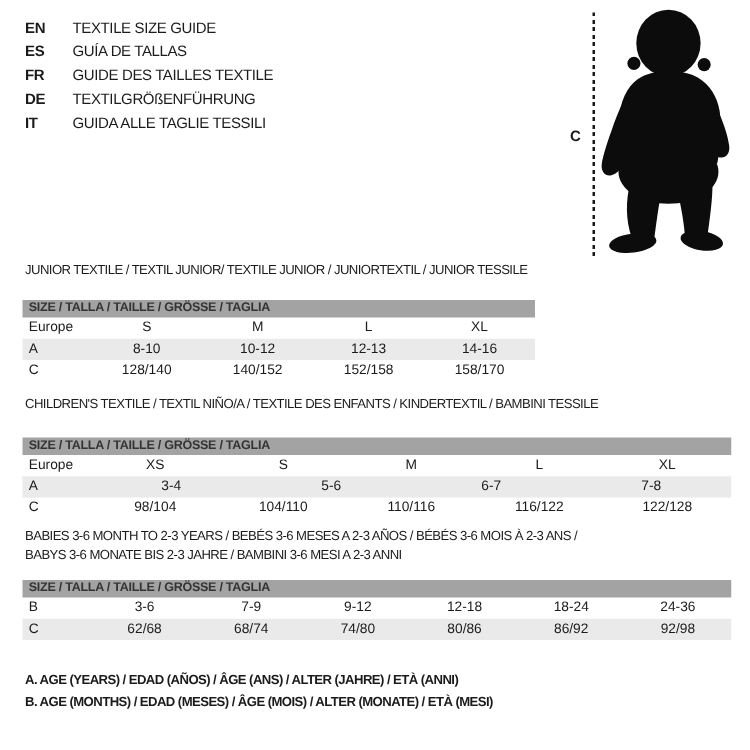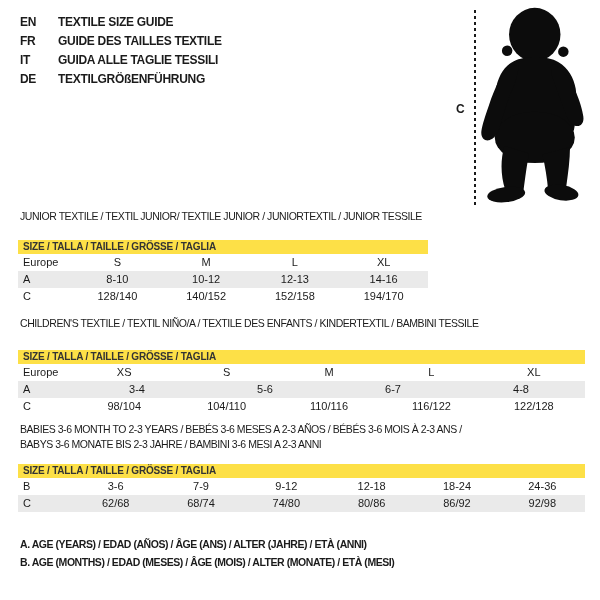--- a/index.html
+++ b/index.html
@@ -7,42 +7,42 @@
     width:600px;height:600px;overflow:hidden;background:#ffffff;
     font-family:"Liberation Sans","DejaVu Sans",sans-serif;
     color:#1b1b1b;position:relative;
   }
   .page{position:absolute;inset:0;width:600px;height:600px;background:#fff;}
 
   
   .lang-list{position:absolute;left:20px;top:13px;}
   .lang-row{display:flex;height:19px;line-height:19px;}
   .lang-code{width:38px;font-weight:bold;font-size:12px;letter-spacing:-0.3px;}
-  .lang-title{font-weight:bold;font-size:12px;letter-spacing:-0.3px;}
+  .lang-title{font-weight:normal;font-size:12px;letter-spacing:-0.3px;}
 
   
   .figure{position:absolute;left:448px;top:0;width:152px;height:212px;}
   .measure-label{position:absolute;left:8px;top:102px;font-weight:bold;font-size:12px;}
   .measure-line{
     position:absolute;left:26px;top:10px;width:2px;height:196px;
     background:repeating-linear-gradient(to bottom,#1a1a1a 0 3px,transparent 3px 6px);
   }
   .baby-svg{position:absolute;left:20px;top:5px;}
 
   
   .section{position:absolute;left:18px;}
   .sec-0{top:209px;width:410px;}
   .sec-1{top:316px;width:567px;}
   .sec-2{top:422px;width:567px;}
   .sec-titles{margin:0 0 0 2px;}
   .sec-0 .sec-titles{margin-bottom:16px;}
   .sec-1 .sec-titles{margin-bottom:19px;}
   .sec-2 .sec-titles{margin-bottom:12px;}
   .sec-title{font-weight:normal;font-size:10.5px;letter-spacing:-0.45px;line-height:15px;white-space:nowrap;}
-  .size-bar{height:14px;line-height:14px;background:#fde047;padding-left:5px;
+  .size-bar{height:14px;line-height:14px;background:#a3a3a3;padding-left:5px;
             font-weight:bold;font-size:10px;color:#333333;letter-spacing:-0.2px;}
   .trow{display:flex;height:17px;line-height:17px;font-size:11px;}
   .trow.shaded{background:#eaeaea;}
   .tlabel{width:50px;padding-left:5px;}
   .tcell{flex:1;text-align:center;}
 
   
   .footnotes{position:absolute;left:20px;top:536px;}
   .footnote{font-weight:bold;font-size:10.5px;letter-spacing:-0.45px;line-height:17.5px;white-space:nowrap;}
 </style>
@@ -50,30 +50,34 @@
 <body>
 
 <div class="page">
 
   <div class="lang-list">
       <div class="lang-row">
         <span class="lang-code">EN</span>
         <span class="lang-title">TEXTILE SIZE GUIDE</span>
       </div>
       <div class="lang-row">
+        <span class="lang-code">ES</span>
+        <span class="lang-title">GUÍA DE TALLAS</span>
+      </div>
+      <div class="lang-row">
         <span class="lang-code">FR</span>
         <span class="lang-title">GUIDE DES TAILLES TEXTILE</span>
       </div>
       <div class="lang-row">
+        <span class="lang-code">DE</span>
+        <span class="lang-title">TEXTILGRÖßENFÜHRUNG</span>
+      </div>
+      <div class="lang-row">
         <span class="lang-code">IT</span>
         <span class="lang-title">GUIDA ALLE TAGLIE TESSILI</span>
-      </div>
-      <div class="lang-row">
-        <span class="lang-code">DE</span>
-        <span class="lang-title">TEXTILGRÖßENFÜHRUNG</span>
       </div>
     </div>
 
   <div class="figure">
     <span class="measure-label">C</span>
     <div class="measure-line"></div>
     <svg class="baby-svg" width="124" height="200" viewBox="0 0 130 210" fill="#0c0c0c" xmlns="http://www.w3.org/2000/svg">
       <ellipse cx="70" cy="31" rx="27" ry="28"></ellipse>
       <circle cx="41" cy="48" r="5.5"></circle>
       <circle cx="100" cy="49" r="5.5"></circle>
@@ -106,42 +110,42 @@
           <span class="tcell">8-10</span>
           <span class="tcell">10-12</span>
           <span class="tcell">12-13</span>
           <span class="tcell">14-16</span>
         </div>
         <div class="trow">
           <span class="tlabel">C</span>
           <span class="tcell">128/140</span>
           <span class="tcell">140/152</span>
           <span class="tcell">152/158</span>
-          <span class="tcell">194/170</span>
+          <span class="tcell">158/170</span>
         </div>
       </div>
       <div class="section sec-1">
         <div class="sec-titles">
           <div class="sec-title">CHILDREN'S TEXTILE / TEXTIL NIÑO/A / TEXTILE DES ENFANTS / KINDERTEXTIL / BAMBINI TESSILE</div>
         </div>
         <div class="size-bar">SIZE / TALLA / TAILLE / GRÖSSE / TAGLIA</div>
         <div class="trow">
           <span class="tlabel">Europe</span>
           <span class="tcell">XS</span>
           <span class="tcell">S</span>
           <span class="tcell">M</span>
           <span class="tcell">L</span>
           <span class="tcell">XL</span>
         </div>
         <div class="trow shaded">
           <span class="tlabel">A</span>
           <span class="tcell">3-4</span>
           <span class="tcell">5-6</span>
           <span class="tcell">6-7</span>
-          <span class="tcell">4-8</span>
+          <span class="tcell">7-8</span>
         </div>
         <div class="trow">
           <span class="tlabel">C</span>
           <span class="tcell">98/104</span>
           <span class="tcell">104/110</span>
           <span class="tcell">110/116</span>
           <span class="tcell">116/122</span>
           <span class="tcell">122/128</span>
         </div>
       </div>

